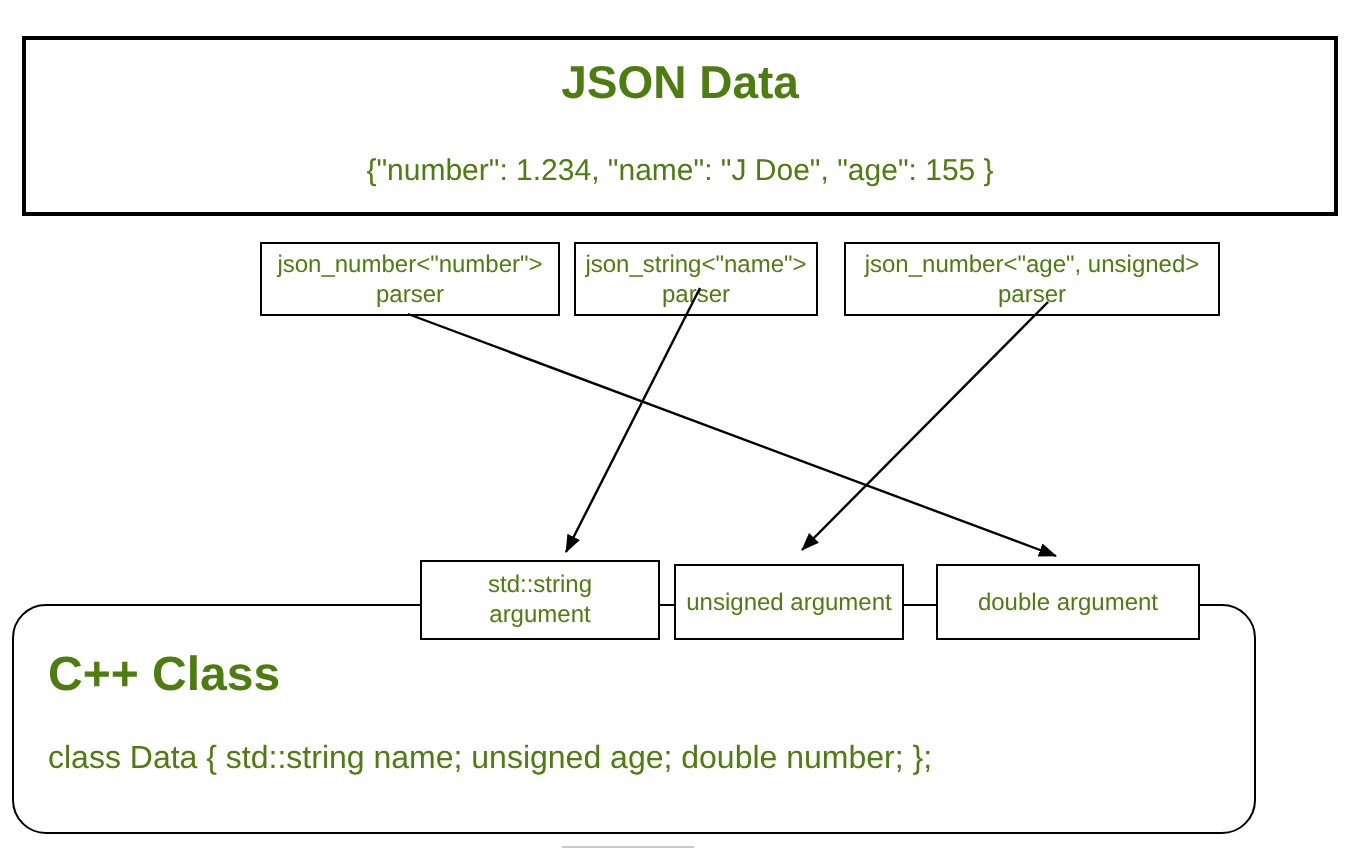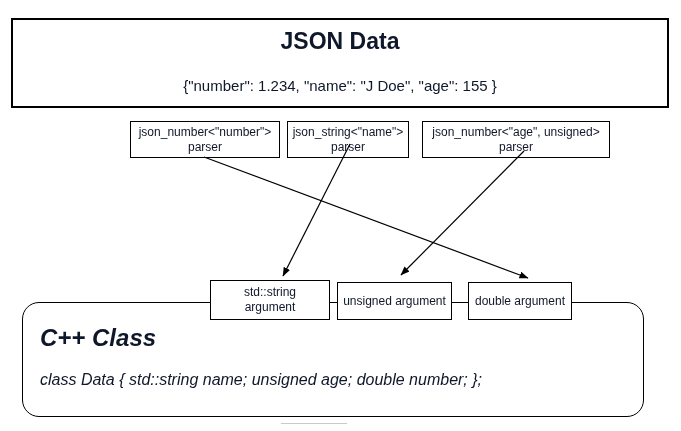--- a/index.html
+++ b/index.html
@@ -2,21 +2,21 @@
 <html><head>
 <meta charset="utf-8">
 <style>
   html, body { margin: 0; padding: 0; background: #ffffff; }
   #canvas {
     position: relative;
     width: 681px;
     height: 431px;
     background: #ffffff;
     font-family: "Liberation Sans", sans-serif;
-    color: #0f172a;
+    color: #4d7c0f;
     overflow: hidden;
   }
   .abs { position: absolute; box-sizing: border-box; }
 
   
   #json-box {
     left: 11px; top: 18px; width: 658px; height: 90px;
     border: 2px solid #000; background: #fff;
     text-align: center;
   }
@@ -30,44 +30,43 @@
     display: flex; flex-direction: column; align-items: center; justify-content: center;
     font-size: 12px; line-height: 15px; text-align: center;
     z-index: 2;
   }
   #parser-number { left: 130px; width: 150px; }
   #parser-string { left: 287px; width: 122px; }
   #parser-age    { left: 422px; width: 188px; }
 
   
   #class-box {
-    left: 22px; top: 302px; width: 622px; height: 115px;
+    left: 6px; top: 302px; width: 622px; height: 115px;
     border: 1.3px solid #000; border-radius: 17px; background: #fff;
     z-index: 1;
-    font-style: italic;
   }
   #class-title { position: absolute; left: 17px; top: 21px; font-size: 24px; font-weight: bold; line-height: 28px; }
   #class-code  { position: absolute; left: 17px; top: 69px; font-size: 16px; line-height: 16px; white-space: nowrap; }
   #constructor-box {
     left: 190px; top: 302px; width: 422px; height: 58px;
     border: 1.3px solid #000; border-radius: 12px; background: #fff;
     z-index: 2;
   }
   #constructor-label { position: absolute; left: 16px; top: 28px; font-size: 12px; line-height: 14px; }
 
   
   .arg-box {
     border: 1.5px solid #000; background: #fff;
     display: flex; flex-direction: column; align-items: center; justify-content: center;
     font-size: 12px; line-height: 15px; text-align: center;
     z-index: 3;
   }
   #arg-string   { left: 210px; top: 280px; width: 120px; height: 40px; }
   #arg-unsigned { left: 337px; top: 282px; width: 115px; height: 38px; }
-  #arg-double   { left: 468px; top: 282px; width: 104px; height: 38px; }
+  #arg-double   { left: 468px; top: 282px; width: 132px; height: 38px; }
 
   
   #arrow-layer { left: 0; top: 0; width: 681px; height: 431px; z-index: 4; pointer-events: none; }
 
   #artifact-line {
     left: 281px; top: 423px; width: 66px; height: 1px;
     background: #c9c9c9; z-index: 0;
   }
 </style>
 </head>

